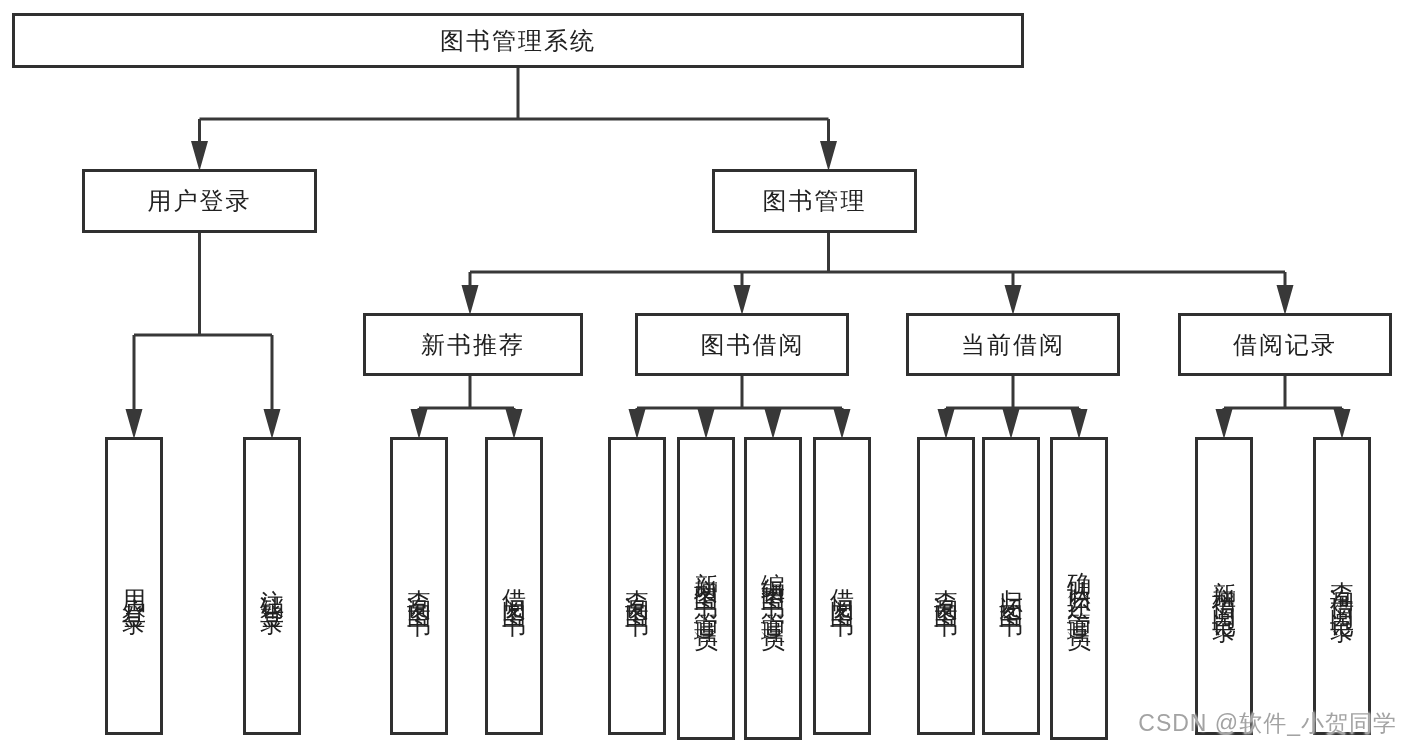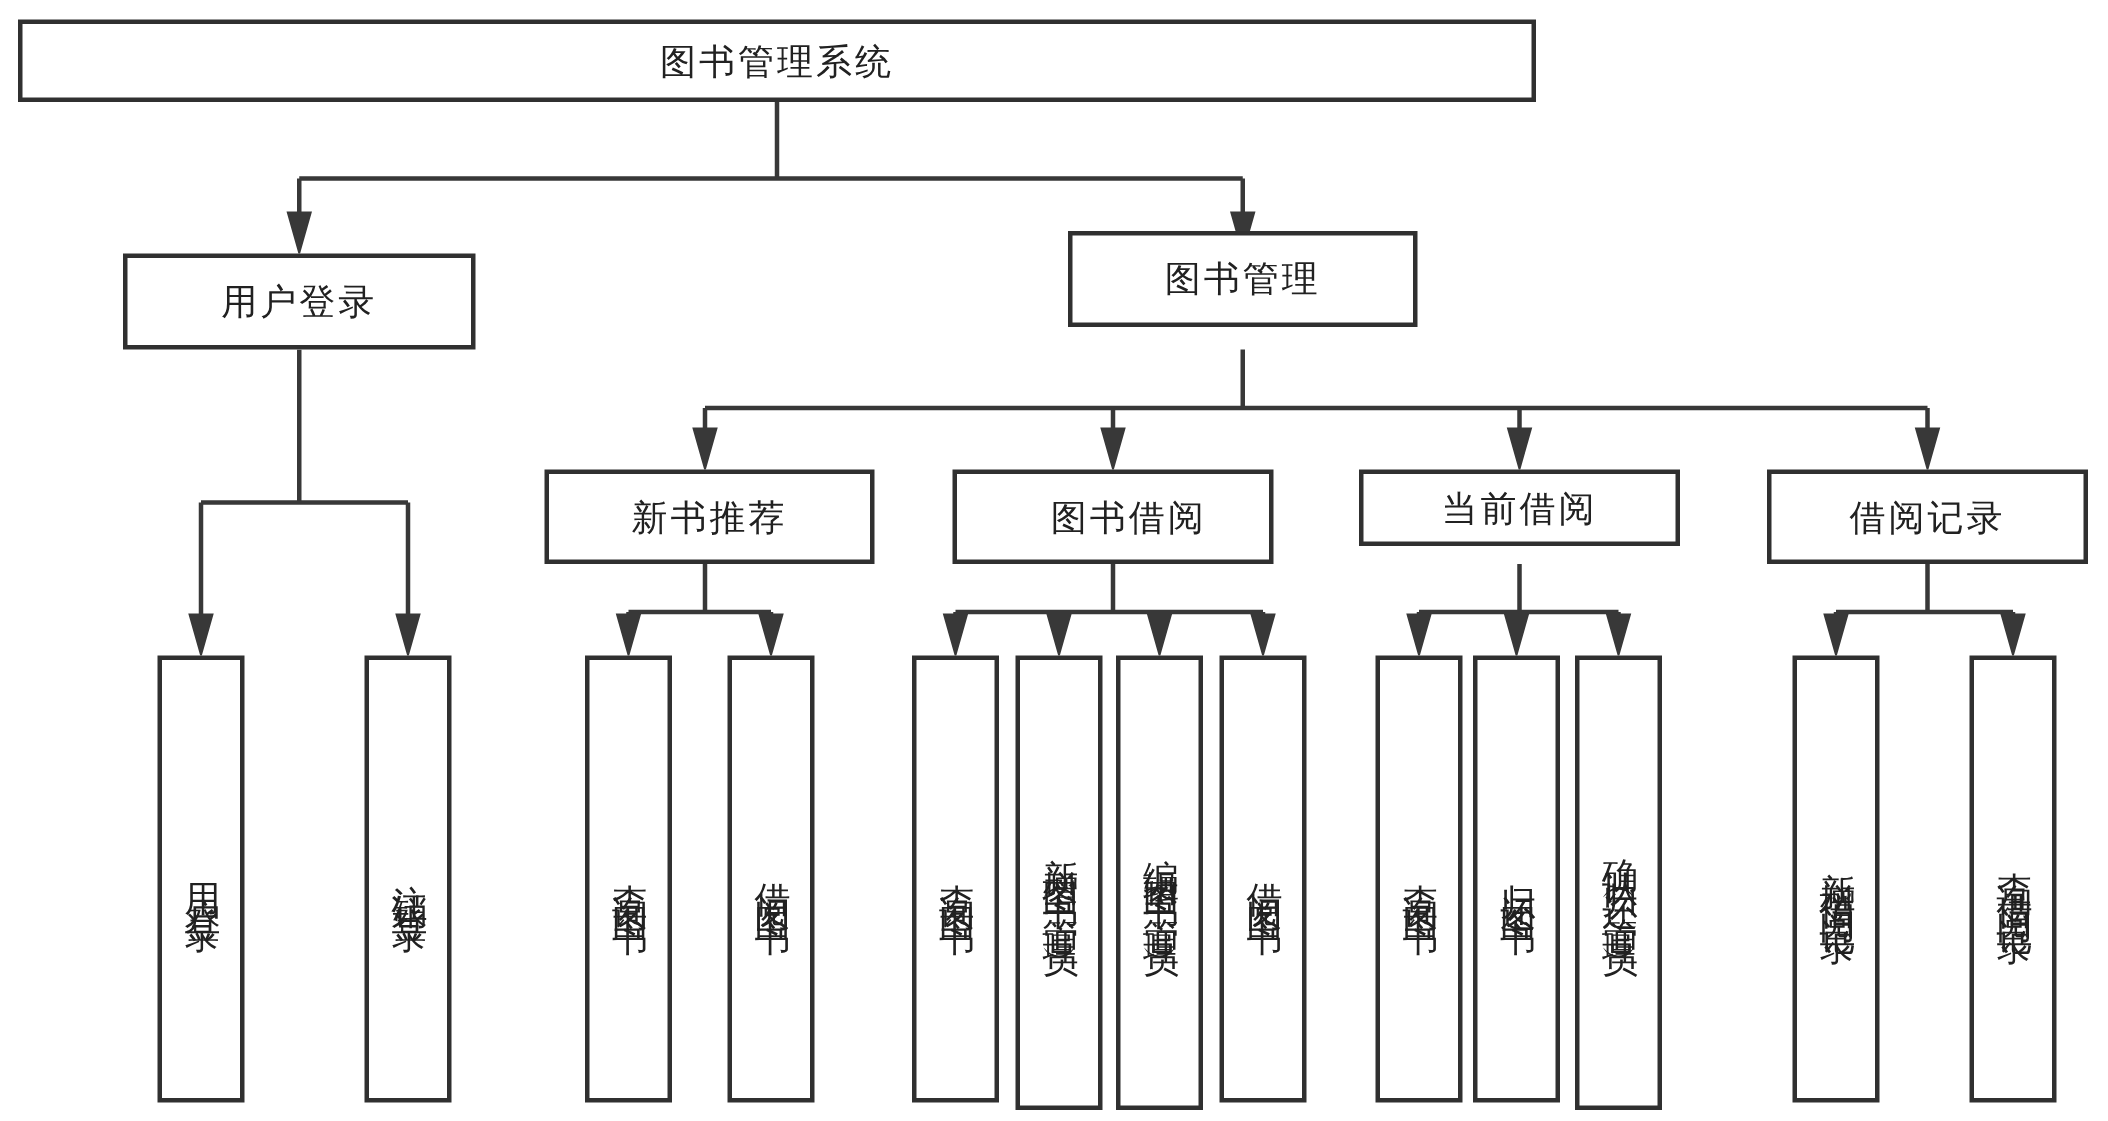--- a/index.html
+++ b/index.html
@@ -56,30 +56,30 @@
       <path d="M518 68V119M199.5 119H828.5M199.5 119V145M828.5 119V145M199.5 233V335M134 335H272M134 335V413M272 335V413M828.5 233V272M470 272H1285M470 272V289M742 272V289M1013 272V289M1285 272V289M470 376V408M419 408H514M419 408V413M514 408V413M742 376V408M637 408H842M637 408V413M706 408V413M773 408V413M842 408V413M1013 376V408M946 408H1079M946 408V413M1011 408V413M1079 408V413M1285 376V408M1224 408H1342M1224 408V413M1342 408V413" fill="none" stroke="#383838" stroke-width="3"></path>
       <path d="M191 141L208 141L199.5 171ZM820 141L837 141L828.5 171ZM125.5 409L142.5 409L134 439ZM263.5 409L280.5 409L272 439ZM461.5 285L478.5 285L470 315ZM733.5 285L750.5 285L742 315ZM1004.5 285L1021.5 285L1013 315ZM1276.5 285L1293.5 285L1285 315ZM410.5 409L427.5 409L419 439ZM505.5 409L522.5 409L514 439ZM628.5 409L645.5 409L637 439ZM697.5 409L714.5 409L706 439ZM764.5 409L781.5 409L773 439ZM833.5 409L850.5 409L842 439ZM937.5 409L954.5 409L946 439ZM1002.5 409L1019.5 409L1011 439ZM1070.5 409L1087.5 409L1079 439ZM1215.5 409L1232.5 409L1224 439ZM1333.5 409L1350.5 409L1342 439Z" fill="#383838"></path>
     </svg>
   <div id="nodes">
       <div class="node" style="left: 12px; top: 13px; width: 1012px; height: 55px;">
         <span>图书管理系统</span>
       </div>
       <div class="node" style="left: 82px; top: 169px; width: 235px; height: 64px;">
         <span>用户登录</span>
       </div>
-      <div class="node" style="left: 712px; top: 154px; width: 233px; height: 64px;">
+      <div class="node" style="left: 712px; top: 169px; width: 205px; height: 64px;">
         <span>图书管理</span>
       </div>
       <div class="node" style="left: 363px; top: 313px; width: 220px; height: 63px;">
         <span>新书推荐</span>
       </div>
       <div class="node" style="left: 635px; top: 313px; width: 214px; height: 63px; padding-left: 21px;">
         <span>图书借阅</span>
       </div>
-      <div class="node" style="left: 906px; top: 313px; width: 214px; height: 51px;">
+      <div class="node" style="left: 906px; top: 313px; width: 214px; height: 63px;">
         <span>当前借阅</span>
       </div>
       <div class="node" style="left: 1178px; top: 313px; width: 214px; height: 63px;">
         <span>借阅记录</span>
       </div>
       <div class="node vertical" style="left: 105px; top: 437px; width: 58px; height: 298px;">
         <span>用户登录</span>
       </div>
       <div class="node vertical" style="left: 243px; top: 437px; width: 58px; height: 298px;">
         <span>注销登录</span>
@@ -111,13 +111,14 @@
       <div class="node vertical" style="left: 1050px; top: 437px; width: 58px; height: 303px;">
         <span>确认归还（管理员）</span>
       </div>
       <div class="node vertical" style="left: 1195px; top: 437px; width: 58px; height: 298px;">
         <span>新增借阅记录</span>
       </div>
       <div class="node vertical" style="left: 1313px; top: 437px; width: 58px; height: 298px;">
         <span>查询借阅记录</span>
       </div>
     </div>
+  <div class="watermark">CSDN @软件_小贺同学</div>
 </div>
 
 </body></html>

